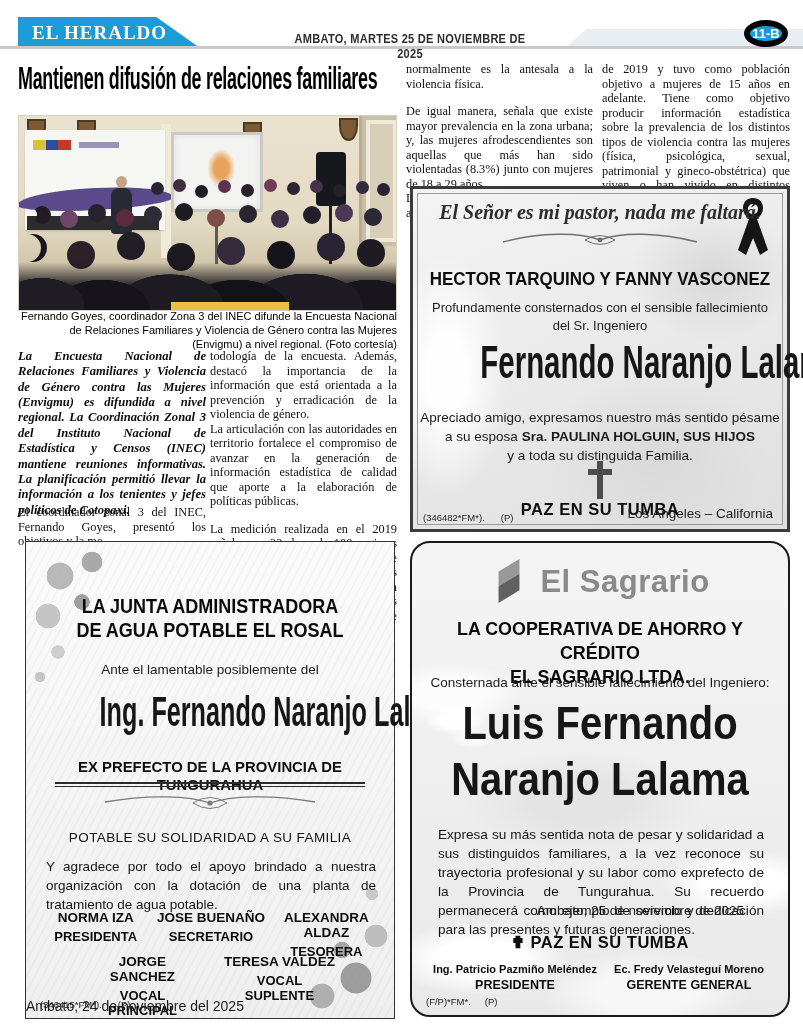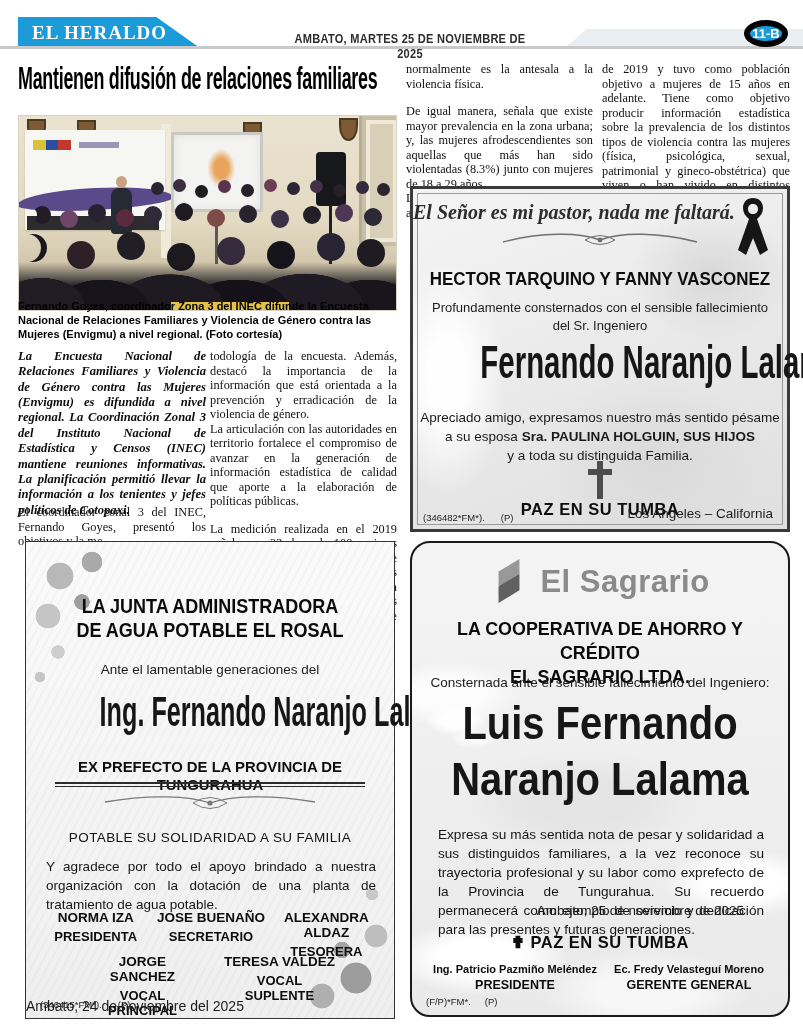--- a/index.html
+++ b/index.html
@@ -75,35 +75,35 @@
       204px 3px #362b3a,254px 7px #16141b,304px -1px #282433,344px 5px #1e1b23;}
   .ph-shoulders{position:absolute;left:0;bottom:0;width:100%;height:60px;background:
       radial-gradient(70px 45px at 6% 92%,#201c24 60%,transparent 61%),
       radial-gradient(80px 50px at 22% 100%,#16141a 60%,transparent 61%),
       radial-gradient(90px 55px at 40% 96%,#1d1a21 60%,transparent 61%),
       radial-gradient(85px 50px at 58% 100%,#141218 60%,transparent 61%),
       radial-gradient(95px 55px at 76% 95%,#1f1b24 60%,transparent 61%),
       radial-gradient(80px 50px at 93% 100%,#18161c 60%,transparent 61%),
       linear-gradient(to top,#131118 0 35%,rgba(19,17,24,0) 80%);}
   .ph-strip{position:absolute;left:152px;bottom:0;width:118px;height:8px;background:#e6c144;}
-  .caption{position:absolute;left:18px;top:300px;width:379px;font-weight:700;font-size:11px;
-         line-height:1.25;color:#000;}
+  .caption{position:absolute;left:18px;top:310px;width:379px;font-weight:400;font-size:11px;
+         line-height:1.25;color:#000;text-align:right;}
 
   
   .condname{font-weight:700;white-space:nowrap;color:#161616;text-align:center;}
 
   
   .ob1{position:absolute;left:410px;top:186px;width:380px;height:346px;border:3px solid #3a3a3a;
        box-sizing:border-box;background:
        radial-gradient(80px 160px at 9% 55%,rgba(255,255,255,.95) 25%,rgba(255,255,255,0) 75%),
        radial-gradient(110px 90px at 80% 25%,rgba(200,200,200,.55),rgba(200,200,200,0) 75%),
        radial-gradient(150px 120px at 65% 80%,rgba(210,210,210,.6),rgba(210,210,210,0) 75%),
        linear-gradient(160deg,#f4f4f4,#dfdfdf);}
   .ob1-inner{position:absolute;inset:4px;border:1px solid #9a9a9a;}
-  .ob1-quote{position:absolute;left:0;top:12px;width:100%;text-align:left;
+  .ob1-quote{position:absolute;left:0;top:12px;width:100%;text-align:center;
        font-family:"Liberation Serif",serif;font-style:italic;font-weight:700;font-size:20px;color:#2d2d2d;}
   .flourish{position:absolute;left:50%;transform:translateX(-50%);}
   .fl1{top:40px;}
   .ribbon{position:absolute;right:12px;top:6px;width:44px;height:62px;}
   .ob1-from{position:absolute;left:0;top:80px;width:100%;text-align:center;font-weight:700;
        font-size:17.5px;color:#0d0d0d;transform:scaleX(.97);}
   .ob1-intro{position:absolute;left:0;top:110px;width:100%;text-align:center;font-size:13px;
        line-height:1.4;color:#1d1d1d;}
   .ob1-name{position:absolute;left:0;top:146px;width:100%;font-size:46px;transform:scaleX(.64);}
   .ob1-body{position:absolute;left:0;top:219px;width:100%;text-align:center;font-size:13.5px;
@@ -284,21 +284,21 @@
     <div class="ob1-place">Los Angeles – California</div>
   </div>
 
   <div class="ob2">
     <div class="rose rose-tl"></div>
     <div class="rose rose-br"></div>
     <div class="ob2-org">
       <div>LA JUNTA ADMINISTRADORA</div>
       <div>DE AGUA POTABLE EL ROSAL</div>
     </div>
-    <div class="ob2-intro">Ante el lamentable generaciones del</div>
+    <div class="ob2-intro">Ante el lamentable posiblemente del</div>
     <div class="ob2-name condname">Ing. Fernando Naranjo Lalama</div>
     <div class="ob2-role">EX PREFECTO DE LA PROVINCIA DE TUNGURAHUA</div>
     <div class="ob2-rule"></div>
     <svg class="flourish fl2" width="230" height="26" viewBox="0 0 230 26">
       <path d="M10 12 C55 4 95 6 115 13 C135 6 175 4 220 12" fill="none" stroke="#7a7a7a" stroke-width="1.3"></path>
       <path d="M98 13 q17 -11 34 0 q-17 11 -34 0" fill="none" stroke="#7a7a7a" stroke-width="1"></path>
       <circle cx="115" cy="13" r="2.6" fill="#7a7a7a"></circle>
     </svg>
     <div class="ob2-solidarity">POTABLE SU SOLIDARIDAD A SU FAMILIA</div>
     <div class="ob2-body">Y agradece por todo el apoyo brindado a nuestra organización con la dotación de una planta de tratamiento de agua potable.</div>

